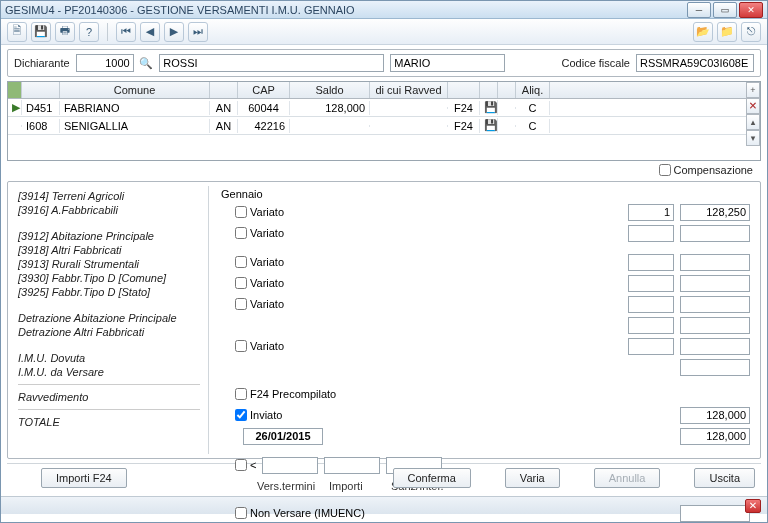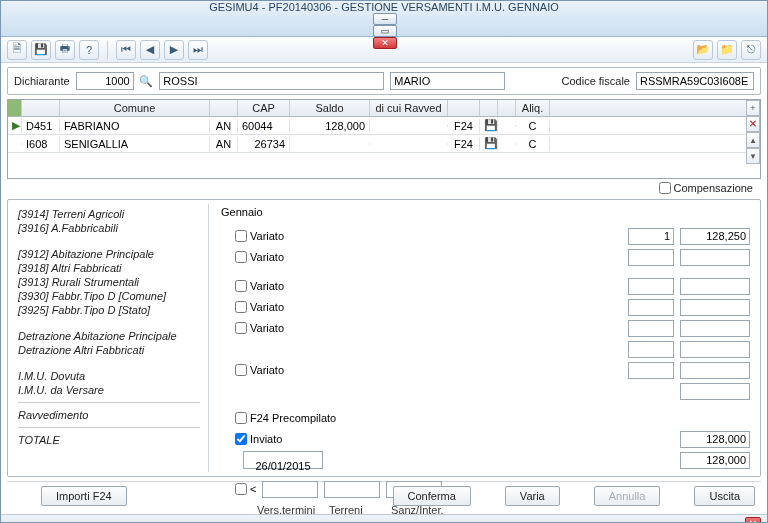--- a/index.html
+++ b/index.html
@@ -1,17 +1,17 @@
 <!DOCTYPE html>
 <html><head>
 <meta charset="utf-8">
 <style>
 * { box-sizing: border-box; margin: 0; padding: 0; font-family: "Segoe UI", Tahoma, sans-serif; font-size: 11px; }
 body { background: #fff; width: 768px; height: 523px; overflow: hidden; border: 1px solid #7a96b0; }
-.titlebar { height: 36px; background: linear-gradient(#eaf2fb,#cbdff0); display:flex; align-items:center; padding:0 4px; border-bottom:1px solid #9cb8d0;flex-direction:column; }
+.titlebar { height: 18px; background: linear-gradient(#eaf2fb,#cbdff0); display:flex; align-items:center; padding:0 4px; border-bottom:1px solid #9cb8d0; }
 .titlebar .tx { color:#2b4560; font-size:11px; }
 .titlebar .spacer { flex:1; }
 .winbtn { width:24px; height:16px; margin-left:2px; border:1px solid #7a96b0; background:linear-gradient(#fff,#d6e4f0); border-radius:2px; display:inline-flex; align-items:center; justify-content:center; font-size:9px; color:#333; }
 .winbtn.close { background:linear-gradient(#f28282,#d23a3a); color:#fff; border-color:#a02020; }
 .toolbar { height:26px; background:linear-gradient(#fefefe,#e7eef6); border-bottom:1px solid #c9d4df; display:flex; align-items:center; padding:2px 6px; gap:4px; }
 .tbtn { width:20px; height:20px; border:1px solid #b8c8d8; background:linear-gradient(#fff,#e6edf4); border-radius:3px; display:inline-flex; align-items:center; justify-content:center; font-size:11px; color:#3a5d7a; }
 .tsep { width:1px; height:18px; background:#c4cdd5; margin:0 4px; }
 .body { padding:4px 6px; }
 .panel { border:1px solid #b0b8c0; border-radius:2px; padding:4px 6px; margin-bottom:4px; background:#fff; }
 .row { display:flex; align-items:center; gap:6px; }
@@ -31,21 +31,21 @@
 .chk input { width:12px; height:12px; }
 .lower { display:flex; gap:4px; }
 .leftcol { width:195px; border-right:1px solid #d0d6db; padding:2px 8px 2px 4px; }
 .leftcol div { margin:2px 0; color:#222;font-style:italic; }
 .leftgap { height:10px; }
 .rightcol { flex:1; padding:2px 4px 2px 8px; }
 .rline { display:flex; align-items:center; gap:6px; margin-bottom:3px; min-height:18px; }
 .rline .sp { flex:1; }
 .boxn { width:70px; border:1px solid #9aa6b0; height:17px; padding:1px 3px; text-align:right; background:#fff; }
 .boxs { width:46px; border:1px solid #9aa6b0; height:17px; padding:1px 3px; text-align:right; background:#fff; }
-.boxd { width:80px; border:1px solid #9aa6b0; height:17px; padding:8px 3px; text-align:center; background:#fff; }
+.boxd { width:80px; border:1px solid #9aa6b0; height:17px; padding:1px 3px; text-align:center; background:#fff;font-weight:bold; }
 .btnbar { display:flex; justify-content:space-between; align-items:center; padding:4px 6px; border-top:1px solid #d0d6db; }
 .abtn { border:1px solid #9aa6b0; background:linear-gradient(#fdfdfd,#e9eef3); padding:3px 14px; border-radius:2px; color:#222;margin-left:28px; }
 .abtn.dis { color:#a6aeb5; }
 .statbar { height:18px; background:linear-gradient(#eef3f8,#dce5ee); border-top:1px solid #c0cad3; display:flex; justify-content:flex-end; align-items:center; padding:0 6px; }
 .redclose { width:16px; height:14px; background:linear-gradient(#f07676,#c92f2f); color:#fff; font-size:10px; display:flex; align-items:center; justify-content:center; border-radius:2px; border:1px solid #a02020; }
 .smalllbl { font-size:10px; color:#333; }
 </style>
 </head>
 <body>
 
@@ -101,35 +101,35 @@
       <div class="gh" style="width:18px"></div>
       <div class="gh" style="width:18px"></div>
       <div class="gh" style="width:34px">Aliq.</div>
       <div class="gh" style="flex:1"></div>
     </div>
     <div class="grow">
       <div class="gc" style="width:14px;color:#3a7a2a">▶</div>
       <div class="gc" style="width:38px">D451</div>
       <div class="gc" style="width:150px">FABRIANO</div>
       <div class="gc" style="width:28px;text-align:center">AN</div>
-      <div class="gc" style="width:52px;text-align:left">60044</div>
+      <div class="gc" style="width:52px;text-align:center">60044</div>
       <div class="gc" style="width:80px;text-align:right">128,000</div>
       <div class="gc" style="width:78px"></div>
       <div class="gc" style="width:32px;text-align:center">F24</div>
       <div class="gc" style="width:18px;text-align:center;color:#3462b0">💾</div>
       <div class="gc" style="width:18px"></div>
       <div class="gc" style="width:34px;text-align:center">C</div>
       <div class="gc" style="flex:1"></div>
     </div>
     <div class="grow">
       <div class="gc" style="width:14px"></div>
       <div class="gc" style="width:38px">I608</div>
       <div class="gc" style="width:150px">SENIGALLIA</div>
       <div class="gc" style="width:28px;text-align:center">AN</div>
-      <div class="gc" style="width:52px;text-align:right">26734</div>
+      <div class="gc" style="width:52px;text-align:right">42216</div>
       <div class="gc" style="width:80px;text-align:right"></div>
       <div class="gc" style="width:78px"></div>
       <div class="gc" style="width:32px;text-align:center">F24</div>
       <div class="gc" style="width:18px;text-align:center;color:#3462b0">💾</div>
       <div class="gc" style="width:18px"></div>
       <div class="gc" style="width:34px;text-align:center">C</div>
       <div class="gc" style="flex:1"></div>
     </div>
     <div class="suffix">
       <div class="sbtn">+</div>
@@ -163,21 +163,21 @@
       <div class="leftgap"></div>
       <div>I.M.U. Dovuta</div>
       <div>I.M.U. da Versare</div>
       <div style="border-top:1px solid #ccc;margin:6px 0"></div>
       <div>Ravvedimento</div>
       <div style="border-top:1px solid #ccc;margin:6px 0"></div>
       <div style="">TOTALE</div>
     </div>
 
     <div class="rightcol">
-      <div class="col" style="margin-bottom:9px">Gennaio</div>
+      <div class="col" style="margin-bottom:3px">Gennaio</div>
       <div class="rline">
           <label class="chk">
             <input type="checkbox" style="">
             <span>Variato</span>
           </label>
           <span class="sp"></span>
           <div class="boxs">1</div>
           <div class="boxn">128,250</div>
         </div>
       <div class="rline">
@@ -262,21 +262,21 @@
             <input type="checkbox" style="">
             <span>&lt;</span>
           </label>
           <div class="boxs" style="width:56px"></div>
           <div class="boxs" style="width:56px"></div>
           <div class="boxs" style="width:56px"></div>
         </div>
       <div class="rline smalllbl">
           <span style="width:30px"></span>
           <span style="width:66px">Vers.termini</span>
-          <span style="width:56px">Terreni</span>
+          <span style="width:56px">Importi</span>
           <span>Sanz/Inter.</span>
         </div>
       <div style="height:6px"></div>
       <div class="rline">
           <label class="chk">
             <input type="checkbox" style="">
             <span>Non Versare (IMUENC)</span>
           </label>
           <span class="sp"></span>
           <div class="boxn"></div>

